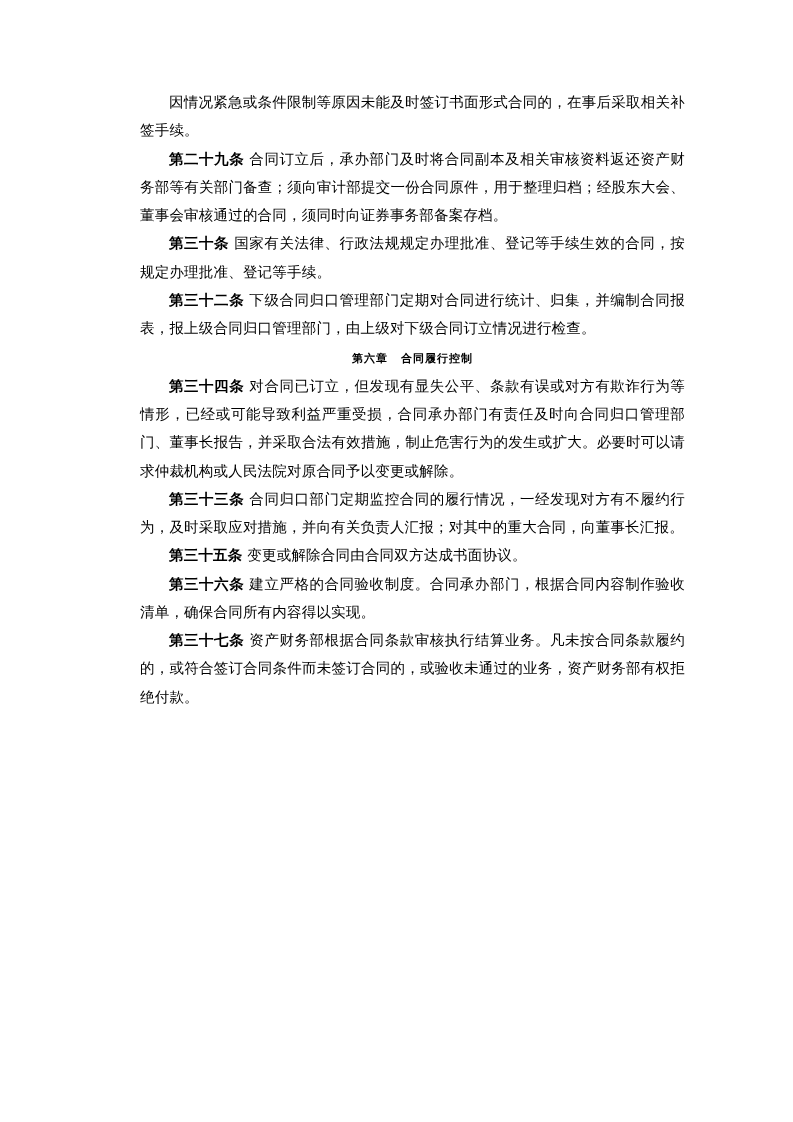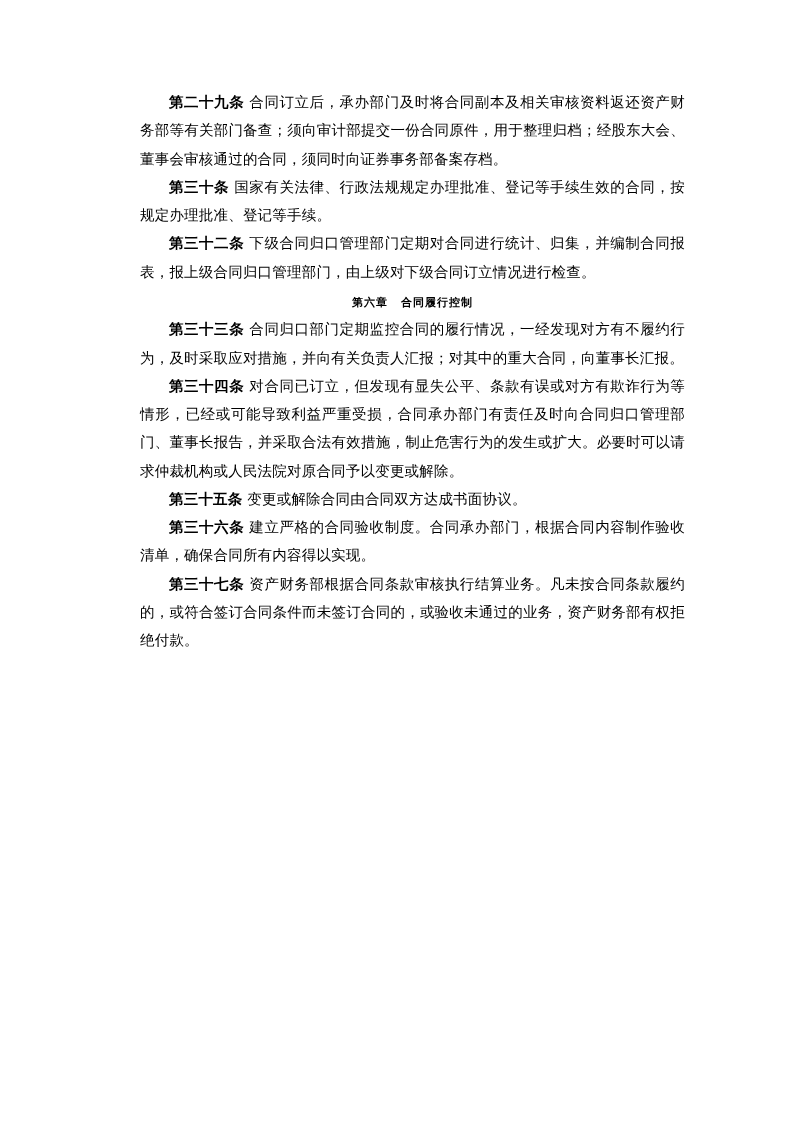--- a/index.html
+++ b/index.html
@@ -49,20 +49,23 @@
     display: inline-block;
     width: 1.2em;
   }
 </style>
 </head>
 <body>
 
 <div class="page">
   <div class="doc-body">
 
+    <p class="para indent">
+      <span>因情况紧急或条件限制等原因未能及时签订书面形式合同的，在事后采取相关补签手续。</span>
+    </p>
 
     <p class="para indent">
       <span class="art-label">第二十九条</span>
       <span>合同订立后，承办部门及时将合同副本及相关审核资料返还资产财务部等有关部门备查；须向审计部提交一份合同原件，用于整理归档；经股东大会、董事会审核通过的合同，须同时向证券事务部备案存档。</span>
     </p>
 
     <p class="para indent">
       <span class="art-label">第三十条</span>
       <span>国家有关法律、行政法规规定办理批准、登记等手续生效的合同，按规定办理批准、登记等手续。</span>
     </p>
@@ -71,27 +74,27 @@
     <p class="para indent">
       <span class="art-label">第三十二条</span>
       <span>下级合同归口管理部门定期对合同进行统计、归集，并编制合同报表，报上级合同归口管理部门，由上级对下级合同订立情况进行检查。</span>
     </p>
 
     <h2 class="chapter">
       <span class="chapter-gap-title">第六章</span><span class="chapter-sep"></span><span class="chapter-gap-title">合同履行控制</span>
     </h2>
 
     <p class="para indent">
-      <span class="art-label">第三十三条</span>
-      <span>合同归口部门定期监控合同的履行情况，一经发现对方有不履约行为，及时采取应对措施，并向有关负责人汇报；对其中的重大合同，向董事长汇报。</span>
+      <span class="art-label">第三十四条</span>
+      <span>对合同已订立，但发现有显失公平、条款有误或对方有欺诈行为等情形，已经或可能导致利益严重受损，合同承办部门有责任及时向合同归口管理部门、董事长报告，并采取合法有效措施，制止危害行为的发生或扩大。必要时可以请求仲裁机构或人民法院对原合同予以变更或解除。</span>
     </p>
 
     <p class="para indent">
-      <span class="art-label">第三十四条</span>
-      <span>对合同已订立，但发现有显失公平、条款有误或对方有欺诈行为等情形，已经或可能导致利益严重受损，合同承办部门有责任及时向合同归口管理部门、董事长报告，并采取合法有效措施，制止危害行为的发生或扩大。必要时可以请求仲裁机构或人民法院对原合同予以变更或解除。</span>
+      <span class="art-label">第三十三条</span>
+      <span>合同归口部门定期监控合同的履行情况，一经发现对方有不履约行为，及时采取应对措施，并向有关负责人汇报；对其中的重大合同，向董事长汇报。</span>
     </p>
 
     <p class="para indent">
       <span class="art-label">第三十五条</span>
       <span>变更或解除合同由合同双方达成书面协议。</span>
     </p>
 
 
     <p class="para indent">
       <span class="art-label">第三十六条</span>

